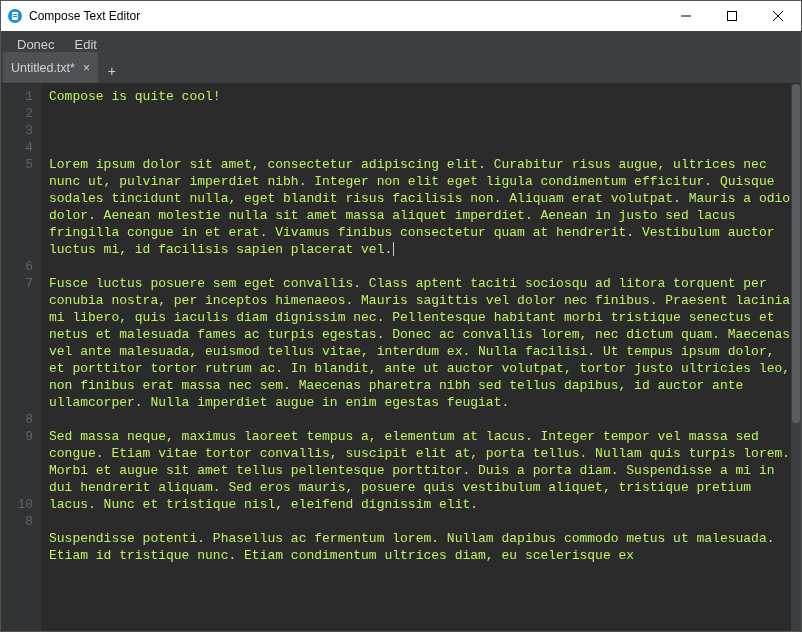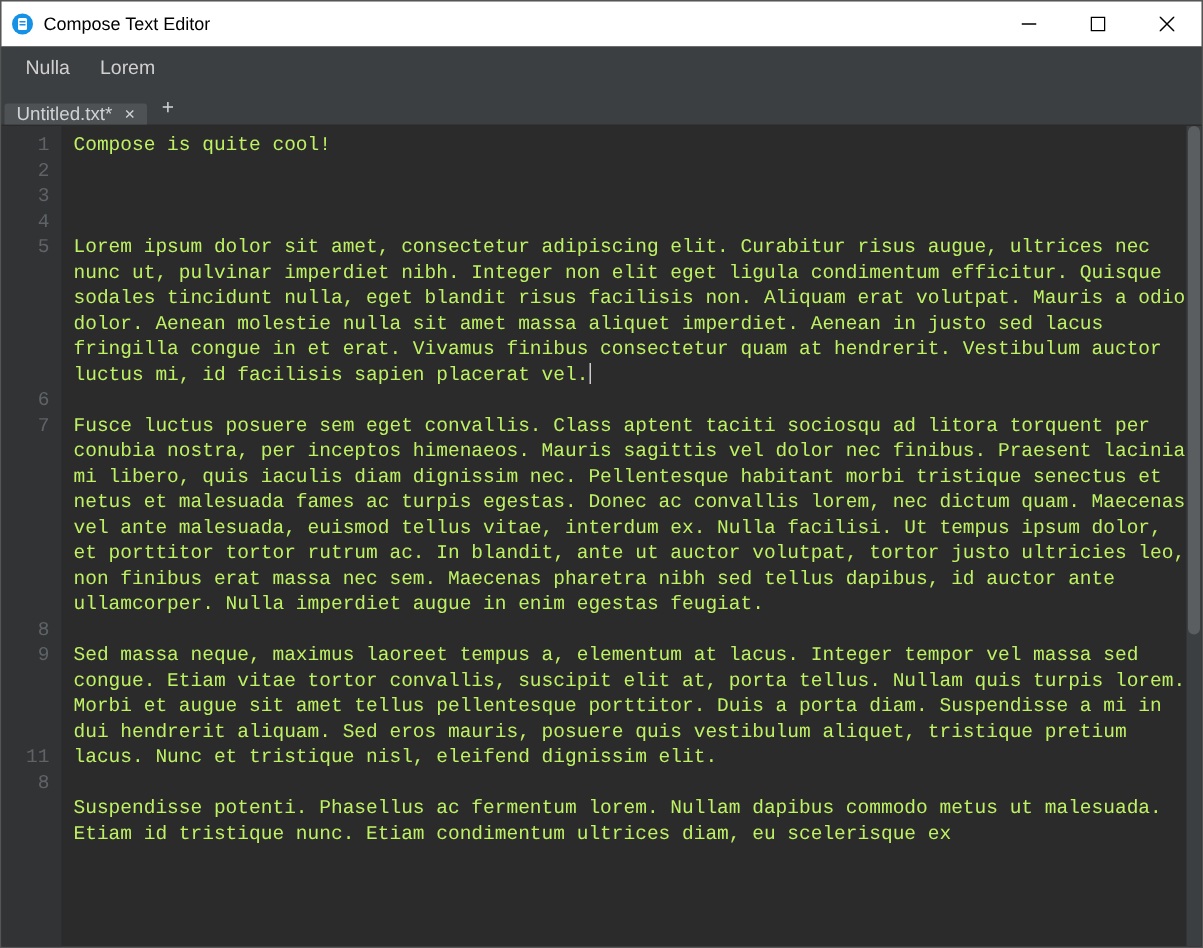--- a/index.html
+++ b/index.html
@@ -9,21 +9,21 @@
   .titlebar-left { display: flex; align-items: center; gap: 6px; padding-left: 6px; }
   .app-icon { width: 16px; height: 16px; display:flex; align-items:center; justify-content:center; }
   .app-icon svg { width:16px; height:16px; }
   .titlebar-title { font-size: 12px; }
   .titlebar-controls { display: flex; height: 100%; }
   .titlebar-btn { width: 46px; height: 100%; display:flex; align-items:center; justify-content:center; font-size:10px; color:#000; }
   .titlebar-btn svg { width:10px; height:10px; }
   .menubar { height: 27px; background: #3c3f41; display:flex; align-items:center; padding-left:6px; gap:0; color:#d0d0d0; font-size:13px; }
   .menu-item { padding: 4px 10px; }
   .tabbar { height: 26px; background: #3c3f41; border-bottom:1px solid #2b2b2b; display:flex; align-items:flex-end; padding-left:2px; gap:2px; }
-  .tab { height: 14px; background: #4e5254; color:#cfd2d4; font-size:12.5px; display:flex; align-items:center; padding:0 6px 0 8px; gap:6px; border-top-left-radius:2px; border-top-right-radius:2px; }
+  .tab { height: 31px; background: #4e5254; color:#cfd2d4; font-size:12.5px; display:flex; align-items:center; padding:0 6px 0 8px; gap:6px; border-top-left-radius:2px; border-top-right-radius:2px; }
   .tab-close { font-size:12px; line-height:1; padding:0 2px; }
   .tab-new { width:24px; height:24px; display:flex; align-items:center; justify-content:center; color:#cfd2d4; font-size:14px; }
   .editor-area { flex:1; display:flex; background:#2b2b2b; overflow:hidden; position:relative; }
   .gutter { width:40px; background:#313335; color:#606366; font-family:"Consolas","Courier New",monospace; font-size:13px; text-align:right; padding:4px 8px 4px 0; line-height:17px; user-select:none; }
   .code { flex:1; color:#bef264; font-family:"Consolas","Courier New",monospace; font-size:13px; padding:4px 6px 4px 8px; line-height:17px; white-space:pre-wrap; word-wrap:break-word; overflow:hidden; position:relative; }
   .code .para { display:block; }
   .scrollbar { position:absolute; right:0; top:0; width:10px; height:100%; background:#3c3f41; }
   .scrollbar-thumb { position:absolute; left:1px; width:8px; background:#5b5e60; border-radius:4px; }
   .caret { display:inline-block; width:1px; height:14px; background:#ccc; vertical-align:middle; margin-left:1px; position:relative; top:-1px; }
 </style>
@@ -58,22 +58,22 @@
       <div class="titlebar-btn">
         <svg viewBox="0 0 10 10">
             <line x1="0" y1="0" x2="10" y2="10" stroke="#000" stroke-width="1"></line>
             <line x1="10" y1="0" x2="0" y2="10" stroke="#000" stroke-width="1"></line>
           </svg>
       </div>
     </div>
   </div>
 
   <div class="menubar">
-    <div class="menu-item">Nulla</div>
-    <div class="menu-item">Lorem</div>
+    <div class="menu-item">Donec</div>
+    <div class="menu-item">Edit</div>
   </div>
 
   <div class="tabbar">
     <div class="tab">
       <span>Untitled.txt*</span>
       <span class="tab-close">×</span>
     </div>
     <div class="tab-new">
       <span>+</span>
     </div>
@@ -98,21 +98,21 @@
         <div>&nbsp;</div>
         <div>&nbsp;</div>
         <div>&nbsp;</div>
         <div>&nbsp;</div>
         <div>&nbsp;</div>
         <div>8</div>
         <div>9</div>
         <div>&nbsp;</div>
         <div>&nbsp;</div>
         <div>&nbsp;</div>
-        <div>11</div>
+        <div>10</div>
         <div>8</div>
         <div>&nbsp;</div>
       </div>
     <div class="code" id="code"><span class="para">Compose is quite cool!</span><span class="para">&nbsp;</span><span class="para">&nbsp;</span><span class="para">&nbsp;</span><span class="para">Lorem ipsum dolor sit amet, consectetur adipiscing elit. Curabitur risus augue, ultrices nec nunc ut, pulvinar imperdiet nibh. Integer non elit eget ligula condimentum efficitur. Quisque sodales tincidunt nulla, eget blandit risus facilisis non. Aliquam erat volutpat. Mauris a odio dolor. Aenean molestie nulla sit amet massa aliquet imperdiet. Aenean in justo sed lacus fringilla congue in et erat. Vivamus finibus consectetur quam at hendrerit. Vestibulum auctor luctus mi, id facilisis sapien placerat vel.<span class="caret"></span></span><span class="para">&nbsp;</span><span class="para">Fusce luctus posuere sem eget convallis. Class aptent taciti sociosqu ad litora torquent per conubia nostra, per inceptos himenaeos. Mauris sagittis vel dolor nec finibus. Praesent lacinia mi libero, quis iaculis diam dignissim nec. Pellentesque habitant morbi tristique senectus et netus et malesuada fames ac turpis egestas. Donec ac convallis lorem, nec dictum quam. Maecenas vel ante malesuada, euismod tellus vitae, interdum ex. Nulla facilisi. Ut tempus ipsum dolor, et porttitor tortor rutrum ac. In blandit, ante ut auctor volutpat, tortor justo ultricies leo, non finibus erat massa nec sem. Maecenas pharetra nibh sed tellus dapibus, id auctor ante ullamcorper. Nulla imperdiet augue in enim egestas feugiat.</span><span class="para">&nbsp;</span><span class="para">Sed massa neque, maximus laoreet tempus a, elementum at lacus. Integer tempor vel massa sed congue. Etiam vitae tortor convallis, suscipit elit at, porta tellus. Nullam quis turpis lorem. Morbi et augue sit amet tellus pellentesque porttitor. Duis a porta diam. Suspendisse a mi in dui hendrerit aliquam. Sed eros mauris, posuere quis vestibulum aliquet, tristique pretium lacus. Nunc et tristique nisl, eleifend dignissim elit.</span><span class="para">&nbsp;</span><span class="para">Suspendisse potenti. Phasellus ac fermentum lorem. Nullam dapibus commodo metus ut malesuada. Etiam id tristique nunc. Etiam condimentum ultrices diam, eu scelerisque ex</span></div>
     <div class="scrollbar">
       <div class="scrollbar-thumb" id="thumb" style="top: 0%; height: 62%;"></div>
     </div>
   </div>
 
 </div>

